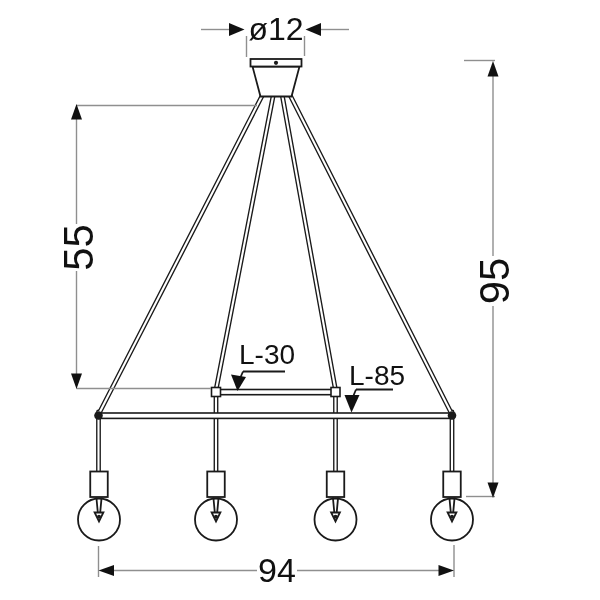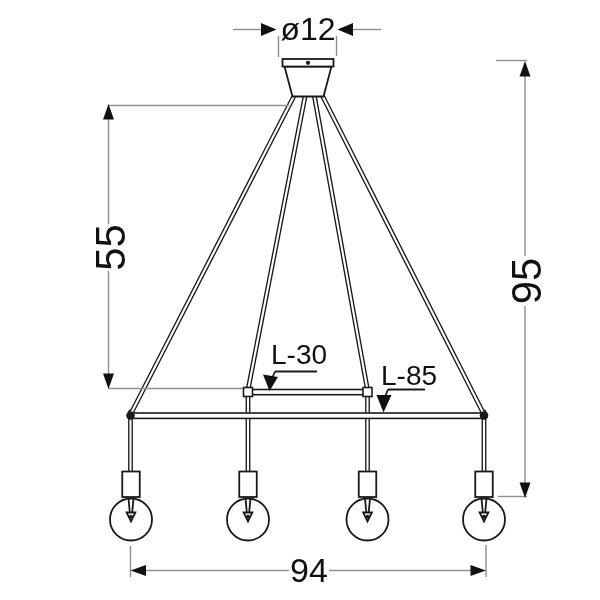--- a/index.html
+++ b/index.html
@@ -1,21 +1,20 @@
 <!DOCTYPE html>
 <html><head>
 <meta charset="utf-8">
 <style>
   html,body { margin:0; padding:0; background:#ffffff; }
   .canvas {
     position:relative;
     width:534px; height:600px;
     background:#ffffff;
     font-family:"Liberation Sans", sans-serif;
-    padding-left:32px;
   }
   svg { display:block; }
   .outline   { stroke:#1a1a1a; stroke-width:1.8; fill:none; }
   .whitefill { fill:#ffffff; }
   .wire-o { stroke:#1a1a1a; stroke-width:4.8; fill:none; stroke-linecap:round; }
   .wire-i { stroke:#ffffff; stroke-width:2.1; fill:none; stroke-linecap:round; }
   .bar    { stroke:#1a1a1a; stroke-width:1.6; fill:#ffffff; }
   .dim    { stroke:#8f8f8f; stroke-width:1.4; fill:none; }
   .arrow  { fill:#111111; stroke:none; }
   .leader { stroke:#1a1a1a; stroke-width:1.8; fill:none; }

